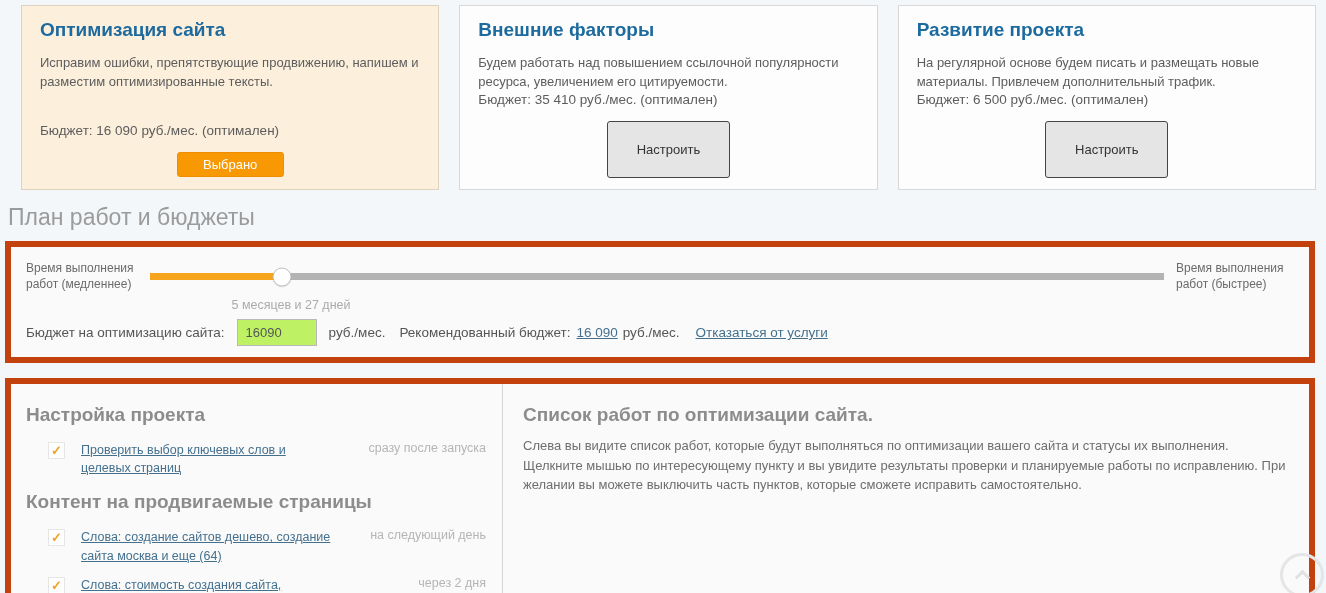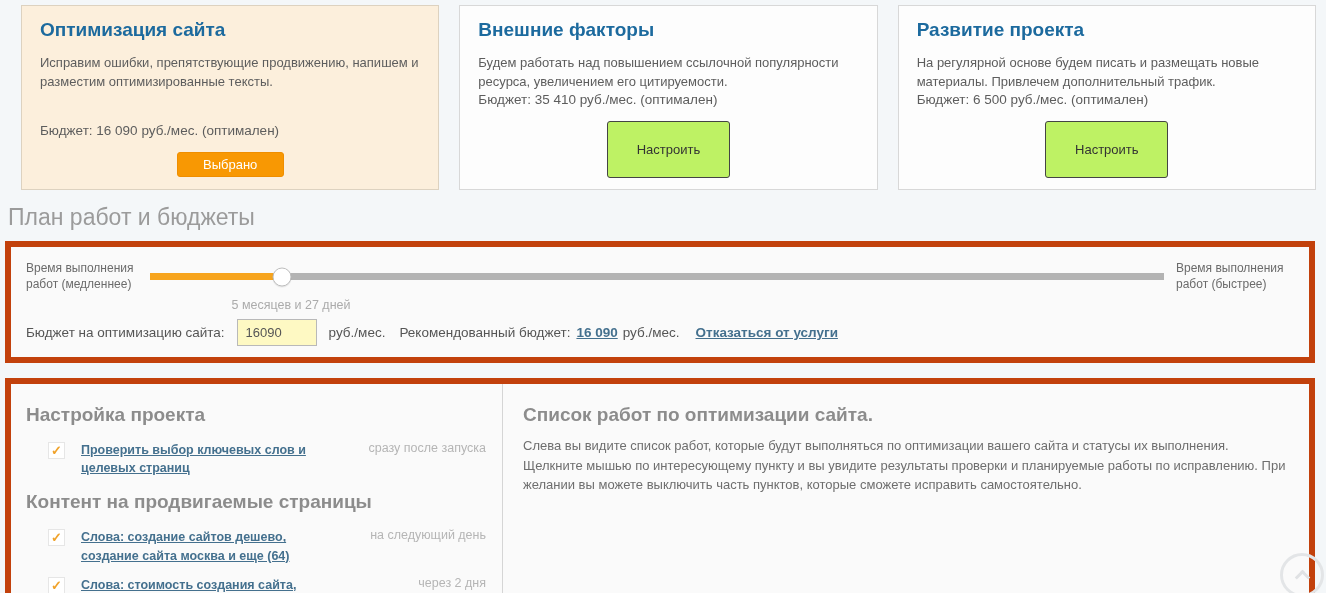--- a/index.html
+++ b/index.html
@@ -21,21 +21,21 @@
   .card-title { color: #1c6a9e; font-size: 19px; font-weight: 700; margin-bottom: 13px; }
   .card-desc { font-size: 13px; color: #5d5d5d; line-height: 1.45; }
   .card-budget { margin-top: auto; font-size: 13.5px; color: #5d5d5d; margin-bottom: 14px; }
   .card-actions { text-align: center; }
   .btn-selected {
     background: #f89803; color: #fff; border: 1px solid #ef8e00;
     border-radius: 3px; font-size: 13px; padding: 4px 0; width: 107px;
     cursor: pointer; font-family: inherit;
   }
   .btn-configure {
-    background: #bef264; color: #333; border: 1px solid #444;
+    background: #e5e5e5; color: #333; border: 1px solid #444;
     border-radius: 3px; font-size: 13px; padding: 20px 0; width: 123px;
     cursor: pointer; font-family: inherit;
   }
 
   
   .section-title {
     font-size: 23px; font-weight: 400; color: #9b9b9b;
     margin: 14px 0 10px 8px;
   }
 
@@ -59,26 +59,26 @@
     transform: translate(-50%, -50%); cursor: grab;
     box-shadow: 0 1px 1px rgba(0,0,0,.08);
   }
   .slider-duration {
     margin: 6px 0 0 100px; width: 330px; text-align: center;
     font-size: 12.5px; color: #ababab;
   }
   .budget-row { display: flex; align-items: center; margin-top: 7px; font-size: 13.5px; color: #555; }
   .budget-label { margin-right: 12px; }
   .budget-input {
-    width: 80px; height: 27px; border: 1px solid #b9b9b9; background: #fef9c3;
+    width: 80px; height: 27px; border: 1px solid #b9b9b9; background: #bef264;
     font-size: 13px; color: #555; padding: 2px 8px; font-family: inherit;
   }
   .budget-unit { margin: 0 6px 0 12px; }
   .recommended-label { margin-left: 8px; }
-  a.link { color: #44708e; text-decoration: underline; cursor: pointer; font-weight: bold; }
+  a.link { color: #44708e; text-decoration: underline; cursor: pointer; }
   .recommended-value { margin: 0 5px 0 6px; }
   .cancel-link { margin-left: 16px; }
 
   
   .works-panel { margin-top: 15px; display: flex; align-items: stretch; height: 246px; }
   .works-left { width: 491px; padding: 12px 10px 0 15px; }
   .works-right { flex: 1; border-left: 1px solid #d5d5d5; padding: 12px 20px 0 20px; }
   .group-title, .details-title {
     font-size: 19px; font-weight: 700; color: #8c8c8c; margin: 8px 0 10px;
   }

